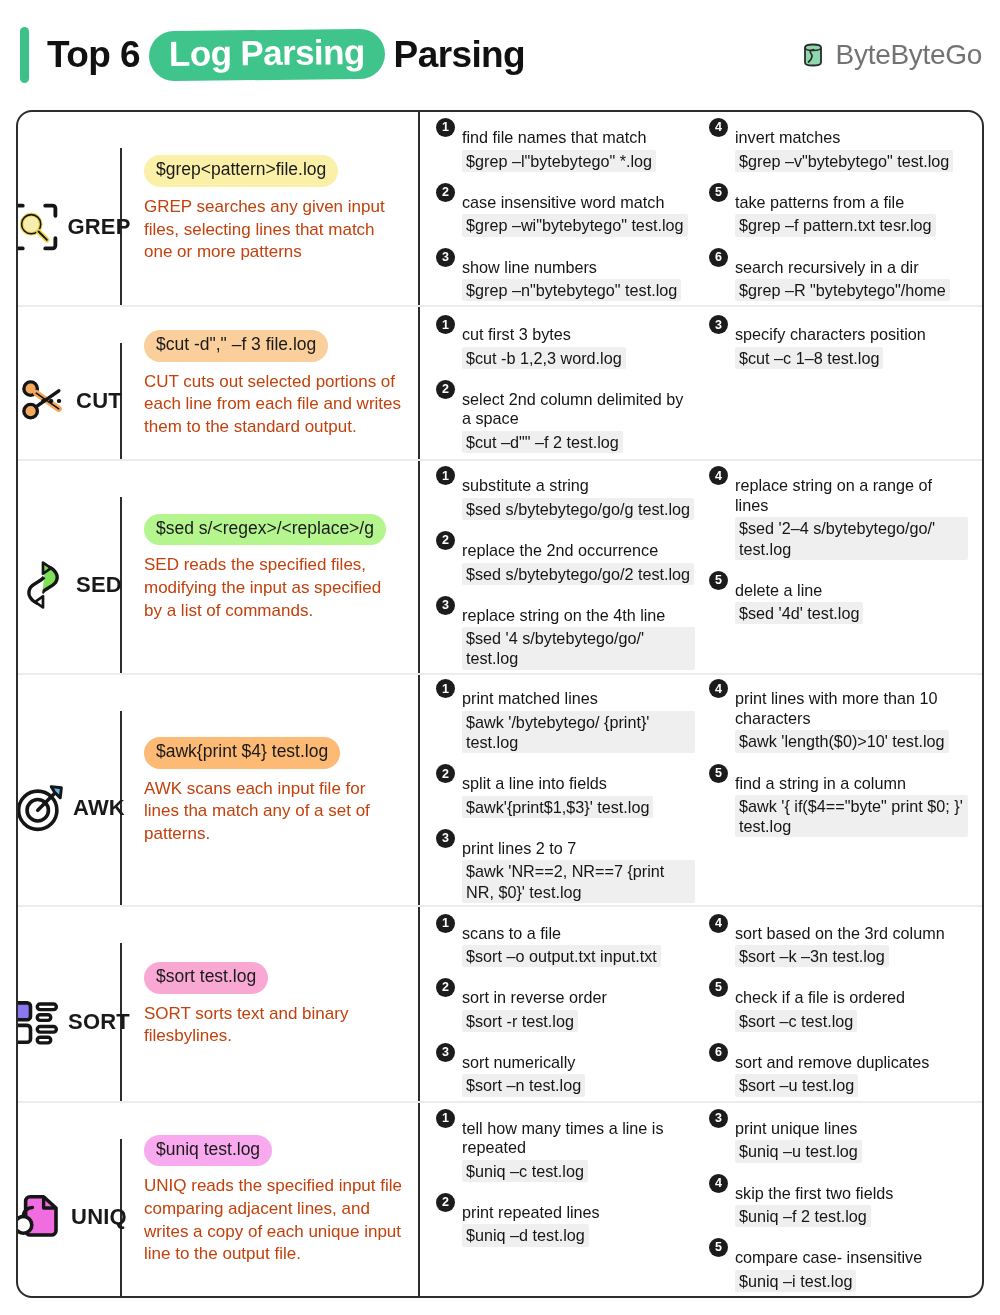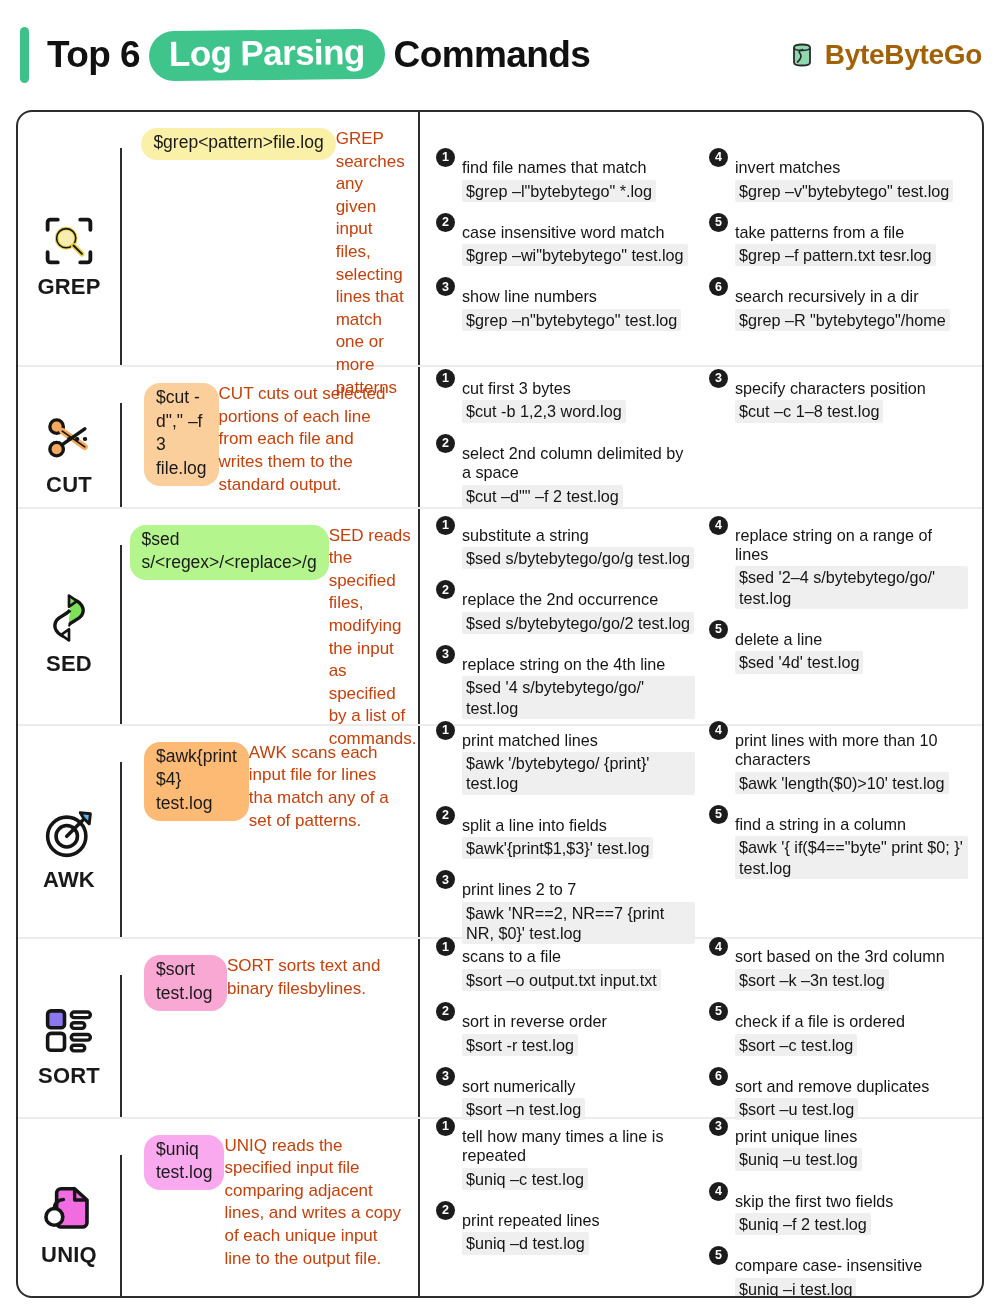--- a/index.html
+++ b/index.html
@@ -39,21 +39,21 @@
     border-radius: 26px;
     padding: 5px 20px 8px 20px;
     margin: 0 9px;
     font-size: 35px;
     font-weight: 700;
     line-height: 1.05;
     transform: rotate(-0.6deg);
   }
   .brand { display: flex; align-items: center; gap: 8px; }
   .brand-name {
-    font-size: 28px; font-weight: 700; color: #a16207;
+    font-size: 28px; font-weight: 400; color: #737373;
     letter-spacing: -0.3px;
   }
 
   
   .card {
     position: relative;
     margin: 0 16px;
     border: 2px solid #2c2c2c;
     border-radius: 16px;
     height: 1188px;
@@ -66,39 +66,39 @@
     border-bottom: 2px solid #ececec;
     min-height: 0;
   }
   .row:last-child { border-bottom: none; }
 
   
   .cmd-col {
     width: 104px;
     flex: 0 0 104px;
     border-right: 2px solid #2c2c2c;
-    display: flex; flex-direction: column;
+    display: flex; flex-direction: row;
     align-items: center; justify-content: center;
     gap: 6px;
     padding: 4px 0;
     margin-top: 36px;
   }
   .cmd-icon { width: 54px; height: 54px; display: block; }
   .cmd-label {
     font-size: 22px; font-weight: 700; color: #191919;
     letter-spacing: 0.2px;
   }
 
   
   .desc-col {
     width: 298px;
     flex: 0 0 298px;
     border-right: 2px solid #2c2c2c;
     padding: 16px 16px 14px 22px;
-    display: flex; flex-direction: row;
+    display: flex; flex-direction: column;
     justify-content: center;
   }
   .syntax {
     display: inline-block;
     align-self: flex-start;
     border-radius: 16px;
     padding: 3px 12px 5px 12px;
     font-size: 17.5px;
     color: #1a1a1a;
     margin-bottom: 9px;
@@ -164,21 +164,21 @@
 </style>
 </head>
 <body>
 
 <div class="header">
   <div class="title-wrap">
     <div class="accent-bar"></div>
     <div class="title-text">
       <span>Top 6</span>
       <span class="pill-green">Log Parsing</span>
-      <span>Commands</span>
+      <span>Parsing</span>
     </div>
   </div>
   <div class="brand">
     <svg width="30" height="30" viewBox="0 0 30 30">
       <path d="M7 7.5 Q7 4.5 15 4.5 Q23 4.5 23 7.5 L23 22.5 Q23 25.5 15 25.5 Q7 25.5 7 22.5 Z" fill="#8fd8ad" stroke="#2b2b2b" stroke-width="1.8"></path>
       <path d="M7 7.5 Q7 10.5 15 10.5 Q23 10.5 23 7.5" fill="none" stroke="#2b2b2b" stroke-width="1.6"></path>
       <path d="M10.5 22 Q16 17 13 13.5 Q10.5 11 15.5 9.5" fill="none" stroke="#2b2b2b" stroke-width="1.7" stroke-linecap="round"></path>
     </svg>
     <span class="brand-name">ByteByteGo</span>
   </div>

